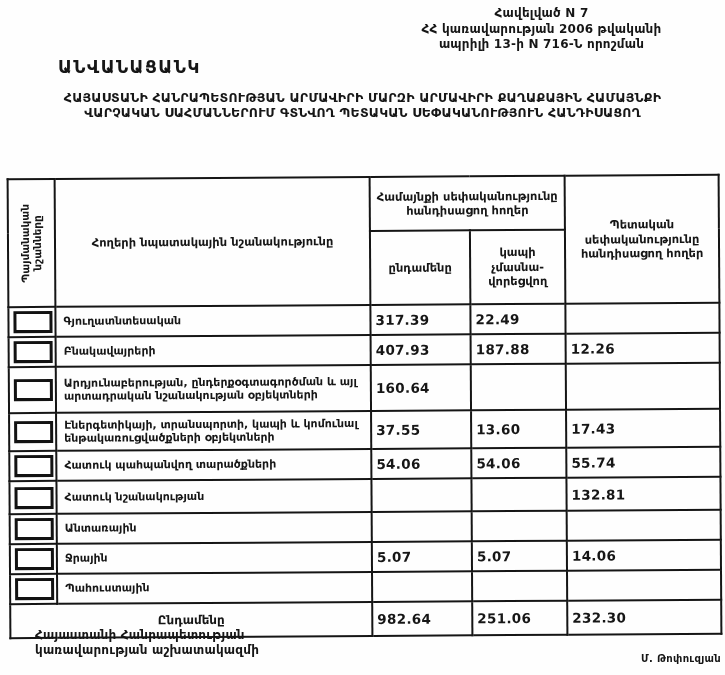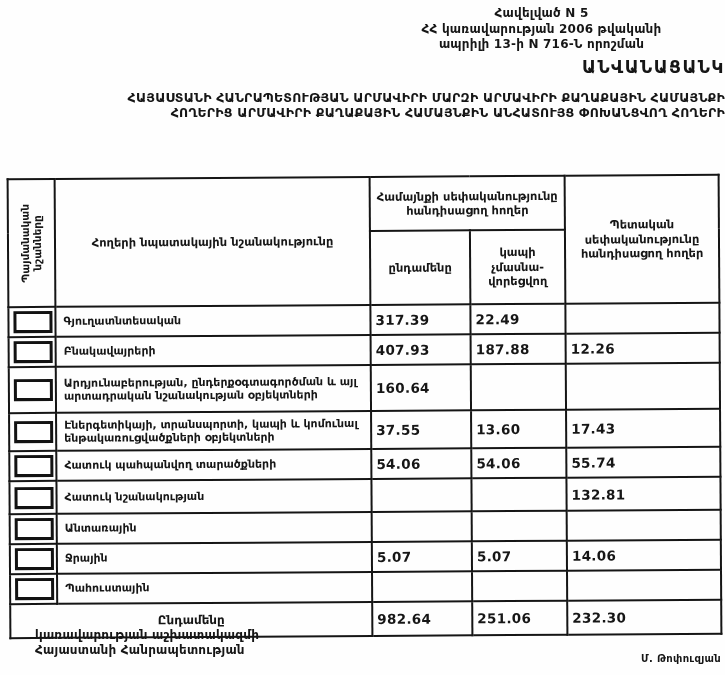--- a/index.html
+++ b/index.html
@@ -9,25 +9,25 @@
     font-family:"DejaVu Sans","Liberation Sans",sans-serif;
     -webkit-font-smoothing:none;
   }
   .appendix{
     position:absolute;top:6px;right:6px;width:355px;
     text-align:center;font-size:12px;font-weight:bold;line-height:1.3;
     letter-spacing:.2px;
   }
   .doc-title{
     position:absolute;top:57px;left:0;width:725px;box-sizing:border-box;
-    padding-left:58px;text-align:right;
+    padding-left:58px;text-align:left;
     font-size:17px;font-weight:bold;letter-spacing:1.5px;
   }
   .subtitle{
-    position:absolute;top:90px;left:0;width:725px;text-align:right;
+    position:absolute;top:90px;left:0;width:725px;text-align:center;
     font-size:12.5px;font-weight:bold;line-height:1.22;letter-spacing:.2px;
   }
   .table-wrap{
     position:absolute;top:176px;left:8px;width:711px;
     transform:rotate(-0.35deg);
   }
   table{border-collapse:collapse;width:711px;table-layout:fixed;}
   th,td{border:2px solid #151515;padding:1px 4px;vertical-align:middle;}
   col.c-sym{width:47px;}
   col.c-name{width:315px;}
@@ -63,30 +63,30 @@
   }
   .signature{
     position:absolute;right:4px;top:653px;
     font-size:10px;font-weight:bold;letter-spacing:.3px;
   }
 </style>
 </head>
 <body>
 
 <div class="appendix">
-  <div>Հավելված N 5</div>
+  <div>Հավելված N 7</div>
   <div>ՀՀ կառավարության 2006 թվականի</div>
   <div>ապրիլի 13-ի N 716-Ն որոշման</div>
 </div>
 
 <div class="doc-title">ԱՆՎԱՆԱՑԱՆԿ</div>
 
 <div class="subtitle">
   <div>ՀԱՅԱՍՏԱՆԻ ՀԱՆՐԱՊԵՏՈՒԹՅԱՆ ԱՐՄԱՎԻՐԻ ՄԱՐԶԻ ԱՐՄԱՎԻՐԻ ՔԱՂԱՔԱՅԻՆ ՀԱՄԱՅՆՔԻ</div>
-  <div>ՀՈՂԵՐԻՑ ԱՐՄԱՎԻՐԻ ՔԱՂԱՔԱՅԻՆ ՀԱՄԱՅՆՔԻՆ ԱՆՀԱՏՈՒՅՑ ՓՈԽԱՆՑՎՈՂ ՀՈՂԵՐԻ</div>
+  <div>ՎԱՐՉԱԿԱՆ ՍԱՀՄԱՆՆԵՐՈՒՄ ԳՏՆՎՈՂ ՊԵՏԱԿԱՆ ՍԵՓԱԿԱՆՈՒԹՅՈՒՆ ՀԱՆԴԻՍԱՑՈՂ</div>
 </div>
 
 <div class="table-wrap">
   <table>
     <colgroup>
       <col class="c-sym">
         <col class="c-name">
         <col class="c-tot">
         <col class="c-non">
         <col class="c-state">
@@ -194,17 +194,17 @@
         <td colspan="2" class="lbl-total">Ընդամենը</td>
         <td class="num">982.64</td>
         <td class="num">251.06</td>
         <td class="num">232.30</td>
       </tr>
     </tfoot>
   </table>
 </div>
 
 <div class="footer-left">
+  <div>Հայաստանի Հանրապետության</div>
   <div>կառավարության աշխատակազմի</div>
-  <div>Հայաստանի Հանրապետության</div>
 </div>
 
 <div class="signature">Մ. Թոփուզյան</div>
 
 </body></html>

